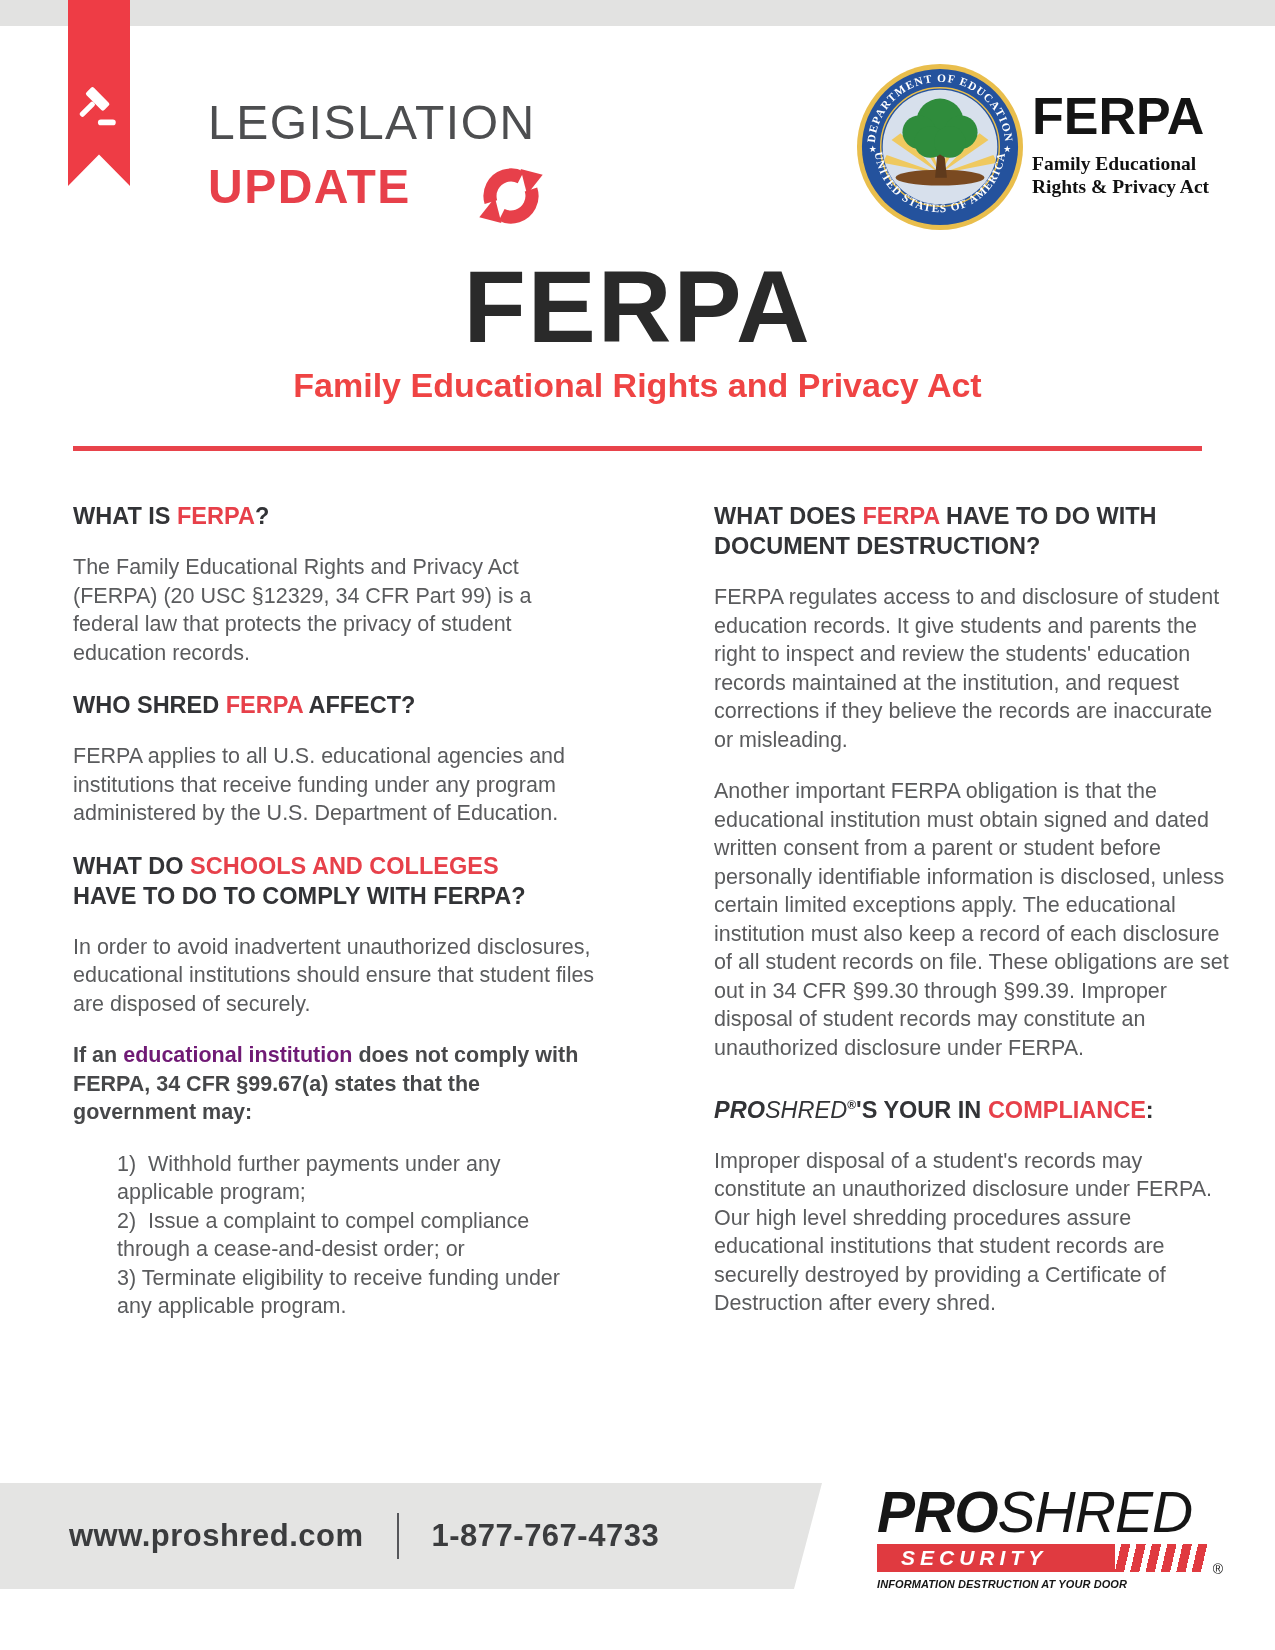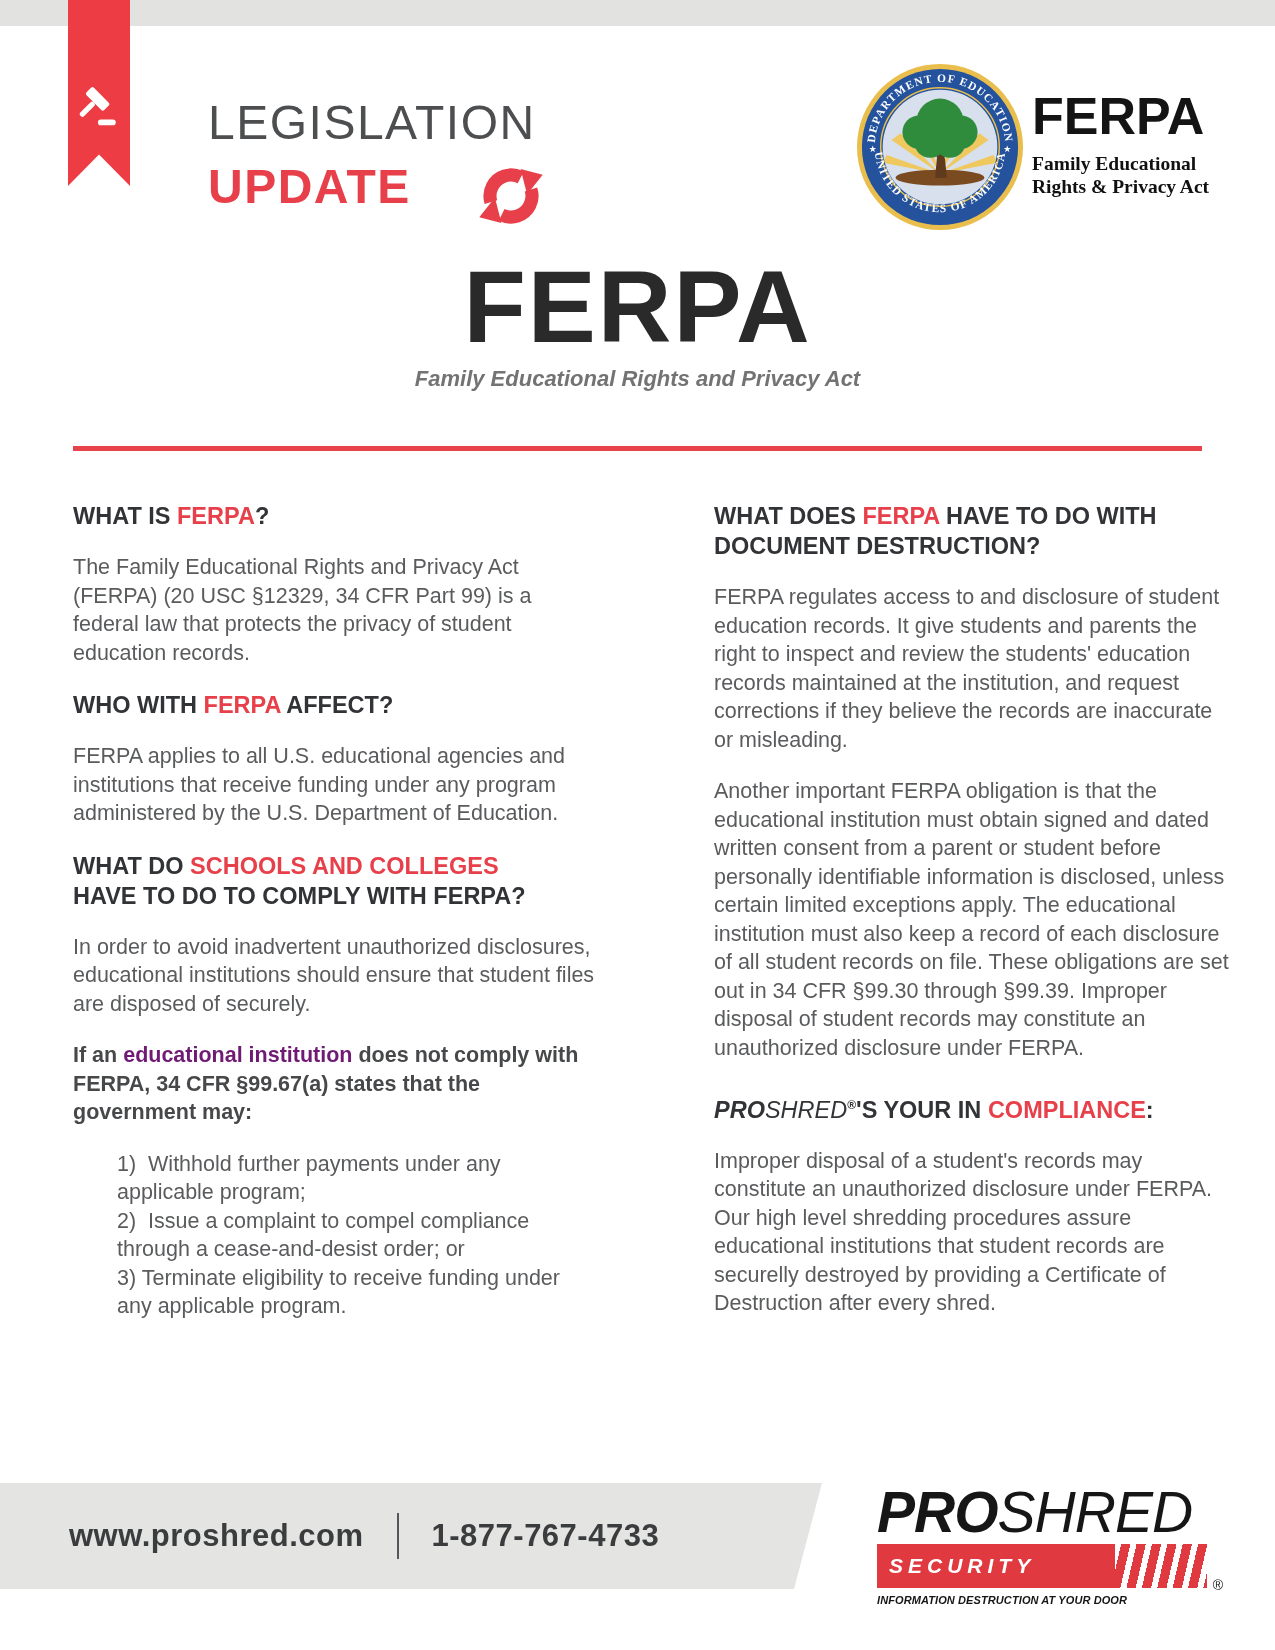--- a/index.html
+++ b/index.html
@@ -20,21 +20,21 @@
   .update { font-size:48px; line-height:56px; font-weight:800; letter-spacing:1.5px; color:#E7404A; }
   .refresh { position:absolute; left:268px; top:2px; }
   .seal { position:absolute; left:856px; top:63px; }
   .ferpa-badge { position:absolute; left:1032px; top:88px; }
   .ferpa-badge-title { font-size:52px; line-height:56px; font-weight:800; color:#141414; }
   .ferpa-badge-sub { font-family:"Liberation Serif", serif; font-weight:700; font-size:19.5px; line-height:23px; color:#111111; margin-top:8px; }
   
   .doc-title { position:absolute; left:0; top:255px; width:100%; text-align:center; margin:0;
     font-size:102px; line-height:104px; font-weight:800; letter-spacing:2px; color:#2A2A2A; }
   .doc-subtitle { position:absolute; left:0; top:366px; width:100%; text-align:center;
-    font-size:22px; font-weight:700; color:#737373;font-style:italic; }
+    font-size:34px; font-weight:700; color:#ef4444; }
   .red-rule { position:absolute; left:73px; top:446px; width:1129px; height:5px; background:#E8434B; }
   
   .col { position:absolute; top:501px; color:#5A5B5D; font-size:21.5px; line-height:28.5px; }
   .col-left  { left:73px;  width:522px; }
   .col-right { left:679px; width:516px;margin-left:35px; }
   .col h3 { font-size:23.5px; line-height:30px; font-weight:700; color:#323336; margin:0 0 22px 0; }
   .col h3 .red { color:#E7404A; }
   .col p { margin:0 0 23px 0; }
   .note { font-weight:700; color:#47484A; }
   .note .red { color:#701a75; }
@@ -49,21 +49,21 @@
     position:absolute; left:0; top:1483px; width:822px; height:106px; background:#E4E4E3;
     clip-path:polygon(0 0,100% 0,794px 100%,0 100%);
     display:flex; align-items:center; gap:33px; padding-left:69px; box-sizing:border-box;
   }
   .footer-contact { font-size:31px; font-weight:700; color:#3B3C3E; letter-spacing:0.5px; }
   .footer-sep { width:2px; height:46px; background:#55565A; }
   .proshred { position:absolute; left:877px; top:1484px; width:330px; color:#161616; }
   .proshred-name { font-style:italic; font-size:57px; line-height:57px; letter-spacing:-1px; white-space:nowrap; }
   .proshred-name .pro { font-weight:900; }
   .proshred-name .shred { font-weight:400; }
-  .security-bar { position:relative; margin-top:3px; height:44px; background:#E03A40; display:flex; align-items:center; }
+  .security-bar { position:relative; margin-top:3px; height:28px; background:#E03A40; display:flex; align-items:center;padding-left:12px; }
   .security-label { color:#ffffff; font-style:italic; font-weight:800; font-size:21px; letter-spacing:5px; padding-left:12px; }
   .stripes { width:92px; height:100%; margin-left:auto;
     background:repeating-linear-gradient(103deg, #ffffff 0 6px, #E03A40 6px 15px); }
   .registered { position:absolute; right:-16px; bottom:-5px; font-size:14px; font-style:normal; color:#161616; }
   .tagline { margin-top:6px; font-style:italic; font-weight:700; font-size:11px; letter-spacing:0.1px; white-space:nowrap; }
 </style>
 </head>
 <body>
 
 <div class="page">
@@ -145,21 +145,21 @@
   </div>
 
   <h1 class="doc-title">FERPA</h1>
   <div class="doc-subtitle">Family Educational Rights and Privacy Act</div>
   <div class="red-rule"></div>
 
   <div class="col col-left">
     <h3><span>WHAT IS </span><span class="red">FERPA</span><span>?</span></h3>
     <p>The Family Educational Rights and Privacy Act (FERPA) (20 USC §12329, 34 CFR Part 99) is a federal law that protects the privacy of student education records.</p>
 
-    <h3><span>WHO WITH </span><span class="red">FERPA</span><span> AFFECT?</span></h3>
+    <h3><span>WHO SHRED </span><span class="red">FERPA</span><span> AFFECT?</span></h3>
     <p>FERPA applies to all U.S. educational agencies and institutions that receive funding under any program administered by the U.S. Department of Education.</p>
 
     <h3><span>WHAT DO </span><span class="red">SCHOOLS AND COLLEGES</span><br><span>HAVE TO DO TO COMPLY WITH FERPA?</span></h3>
     <p>In order to avoid inadvertent unauthorized disclosures, educational institutions should ensure that student files are disposed of securely.</p>
 
     <p class="note"><span>If an </span><span class="red">educational institution</span><span> does not comply with FERPA, 34 CFR §99.67(a) states that the government may:</span></p>
 
     <div class="list">
       <div class="list-item">1)  Withhold further payments under any applicable program;</div>
       <div class="list-item">2)  Issue a complaint to compel compliance through a cease-and-desist order; or</div>

